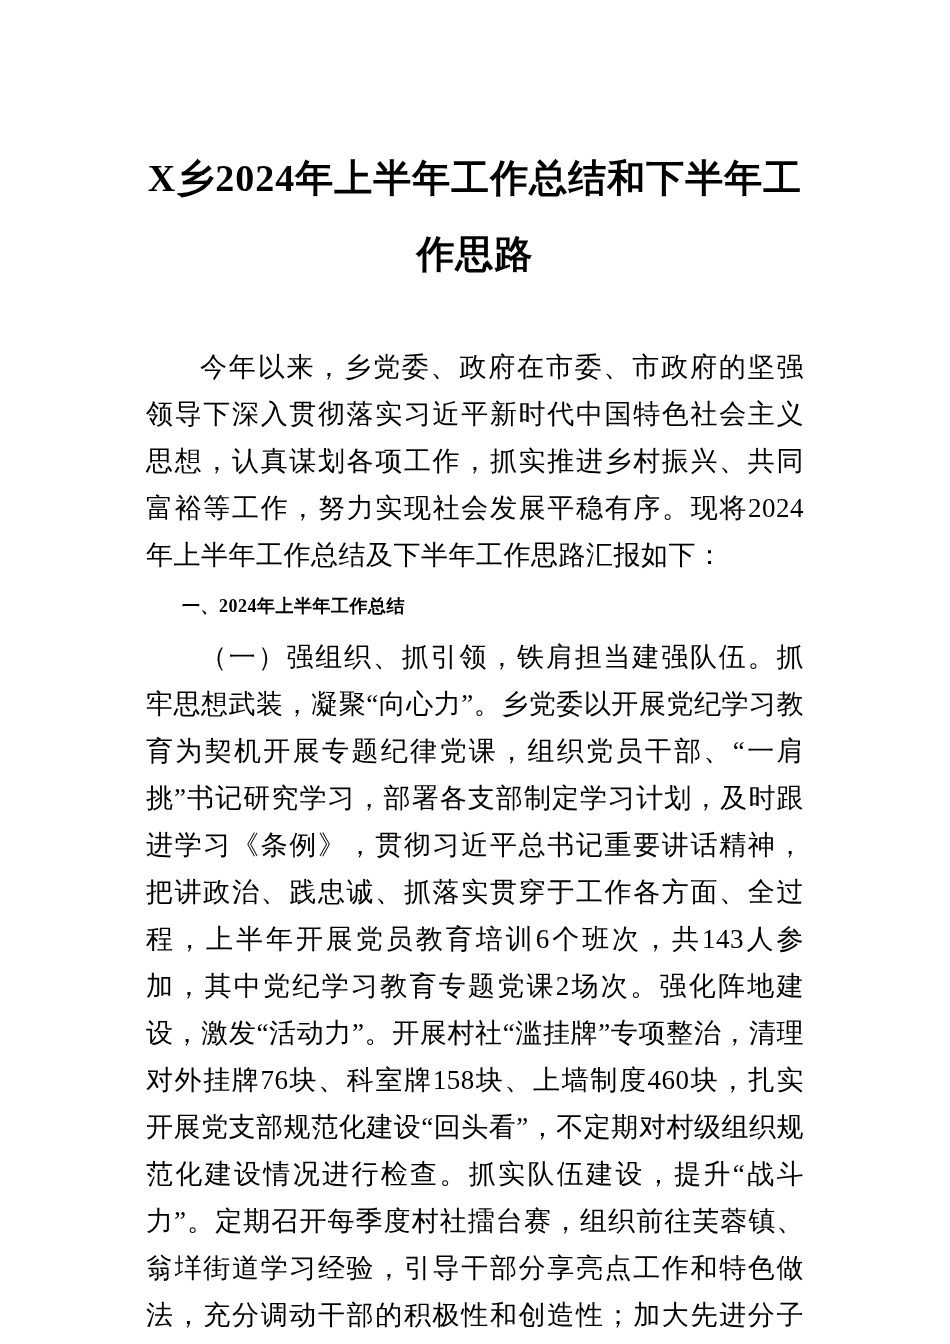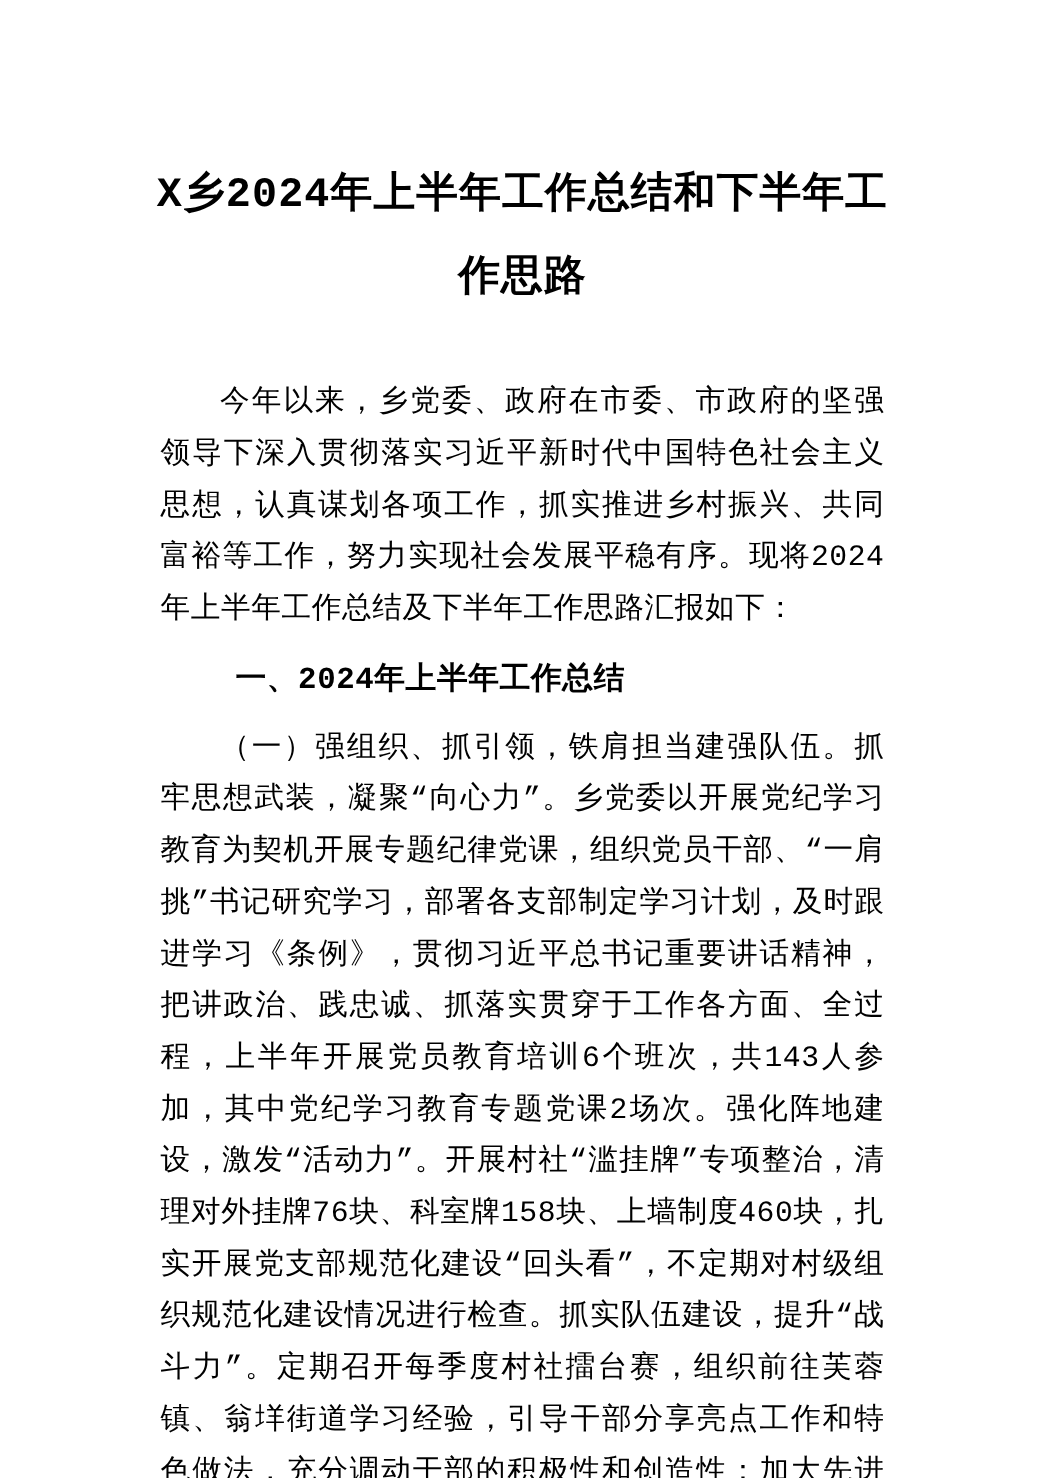--- a/index.html
+++ b/index.html
@@ -10,43 +10,43 @@
   .page {
     position: relative;
     width: 950px;
     height: 1344px;
     margin: 0 auto;
     background: #ffffff;
     box-sizing: border-box;
     padding: 140px 142px 0 142px;
     overflow: hidden;
     color: #000000;
-    font-family: Liberation Mono, monospace;
+    font-family: Liberation Serif, serif;
   }
   .doc-title {
     font-size: 38px;
     font-weight: 700;
     line-height: 76px;
     text-align: center;
     margin: 0 0 52px 0;
     letter-spacing: 1px;
   }
   .para {
     font-size: 27px;
     line-height: 47px;
     margin: 4px;
     text-indent: 2em;
     text-align: justify;
     letter-spacing: 0.5px;
   }
   .section-heading {
-    font-size: 28px;
+    font-size: 18px;
     font-weight: 700;
     line-height: 47px;
-    margin: 16px;
+    margin: 4px;
     text-indent: 2em;
     text-align: justify;
     letter-spacing: 0.5px;
   }
 </style>
 </head>
 <body>
 
 <div class="page">
   <h1 class="doc-title">X乡2024年上半年工作总结和下半年工作思路</h1>

